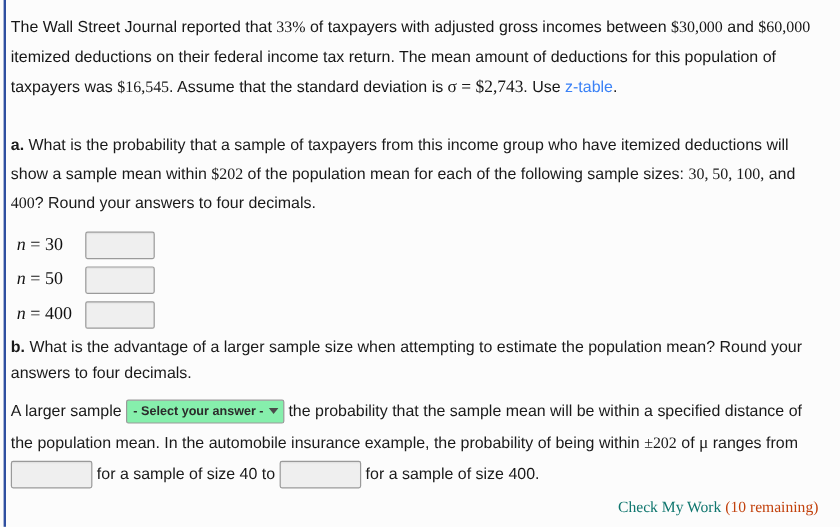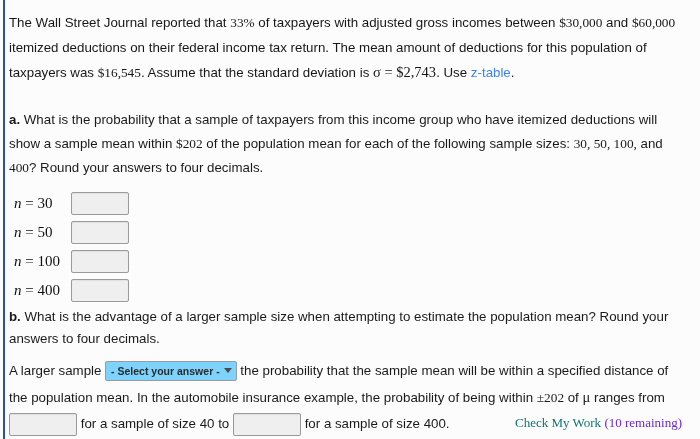--- a/index.html
+++ b/index.html
@@ -99,21 +99,21 @@
     margin-top: 8px;
     font-size: 13.3px;
     line-height: 26px;
   }
   .select-box {
     display: inline-block;
     vertical-align: middle;
     height: 18px;
     line-height: 18px;
     border: 1px solid #9a9a9a;
-    background: #7dd3fc;
+    background: #86efac;
     border-radius: 2px;
     font-size: 10.5px;
     font-weight: bold;
     color: #2b2b2b;
     padding: 0 16px 0 5px;
     position: relative;
     box-sizing: content-box;
     white-space: nowrap;
   }
   .select-box .caret {
@@ -142,21 +142,21 @@
     bottom: 8px;
     font-size: 13px;
     color: #2763b8;
     font-family: "Liberation Serif", serif;
   }
   .footer .cmw {
     text-decoration: none;
     color: #0f766e;
   }
   .footer .rem {
-    color: #6d28d9;
+    color: #c2410c;
   }
 </style>
 </head>
 <body>
 
 <div class="page">
   <div class="left-rule"></div>
 
   <div class="content">
 
@@ -177,26 +177,20 @@
         <input class="answer-box" type="text" value="" style="">
       </div>
 
       <div class="size-row">
         <div class="size-label">
           <span>n</span><span class="nonital"> = </span><span class="nonital">50</span>
         </div>
         <input class="answer-box" type="text" value="" style="">
       </div>
 
-      <div class="size-row">
-        <div class="size-label">
-          <span>n</span><span class="nonital"> = </span><span class="nonital">100</span>
-        </div>
-        <input class="answer-box" type="text" value="" style="">
-      </div>
 
       <div class="size-row">
         <div class="size-label">
           <span>n</span><span class="nonital"> = </span><span class="nonital">400</span>
         </div>
         <input class="answer-box" type="text" value="" style="">
       </div>
 
     </div>
 

